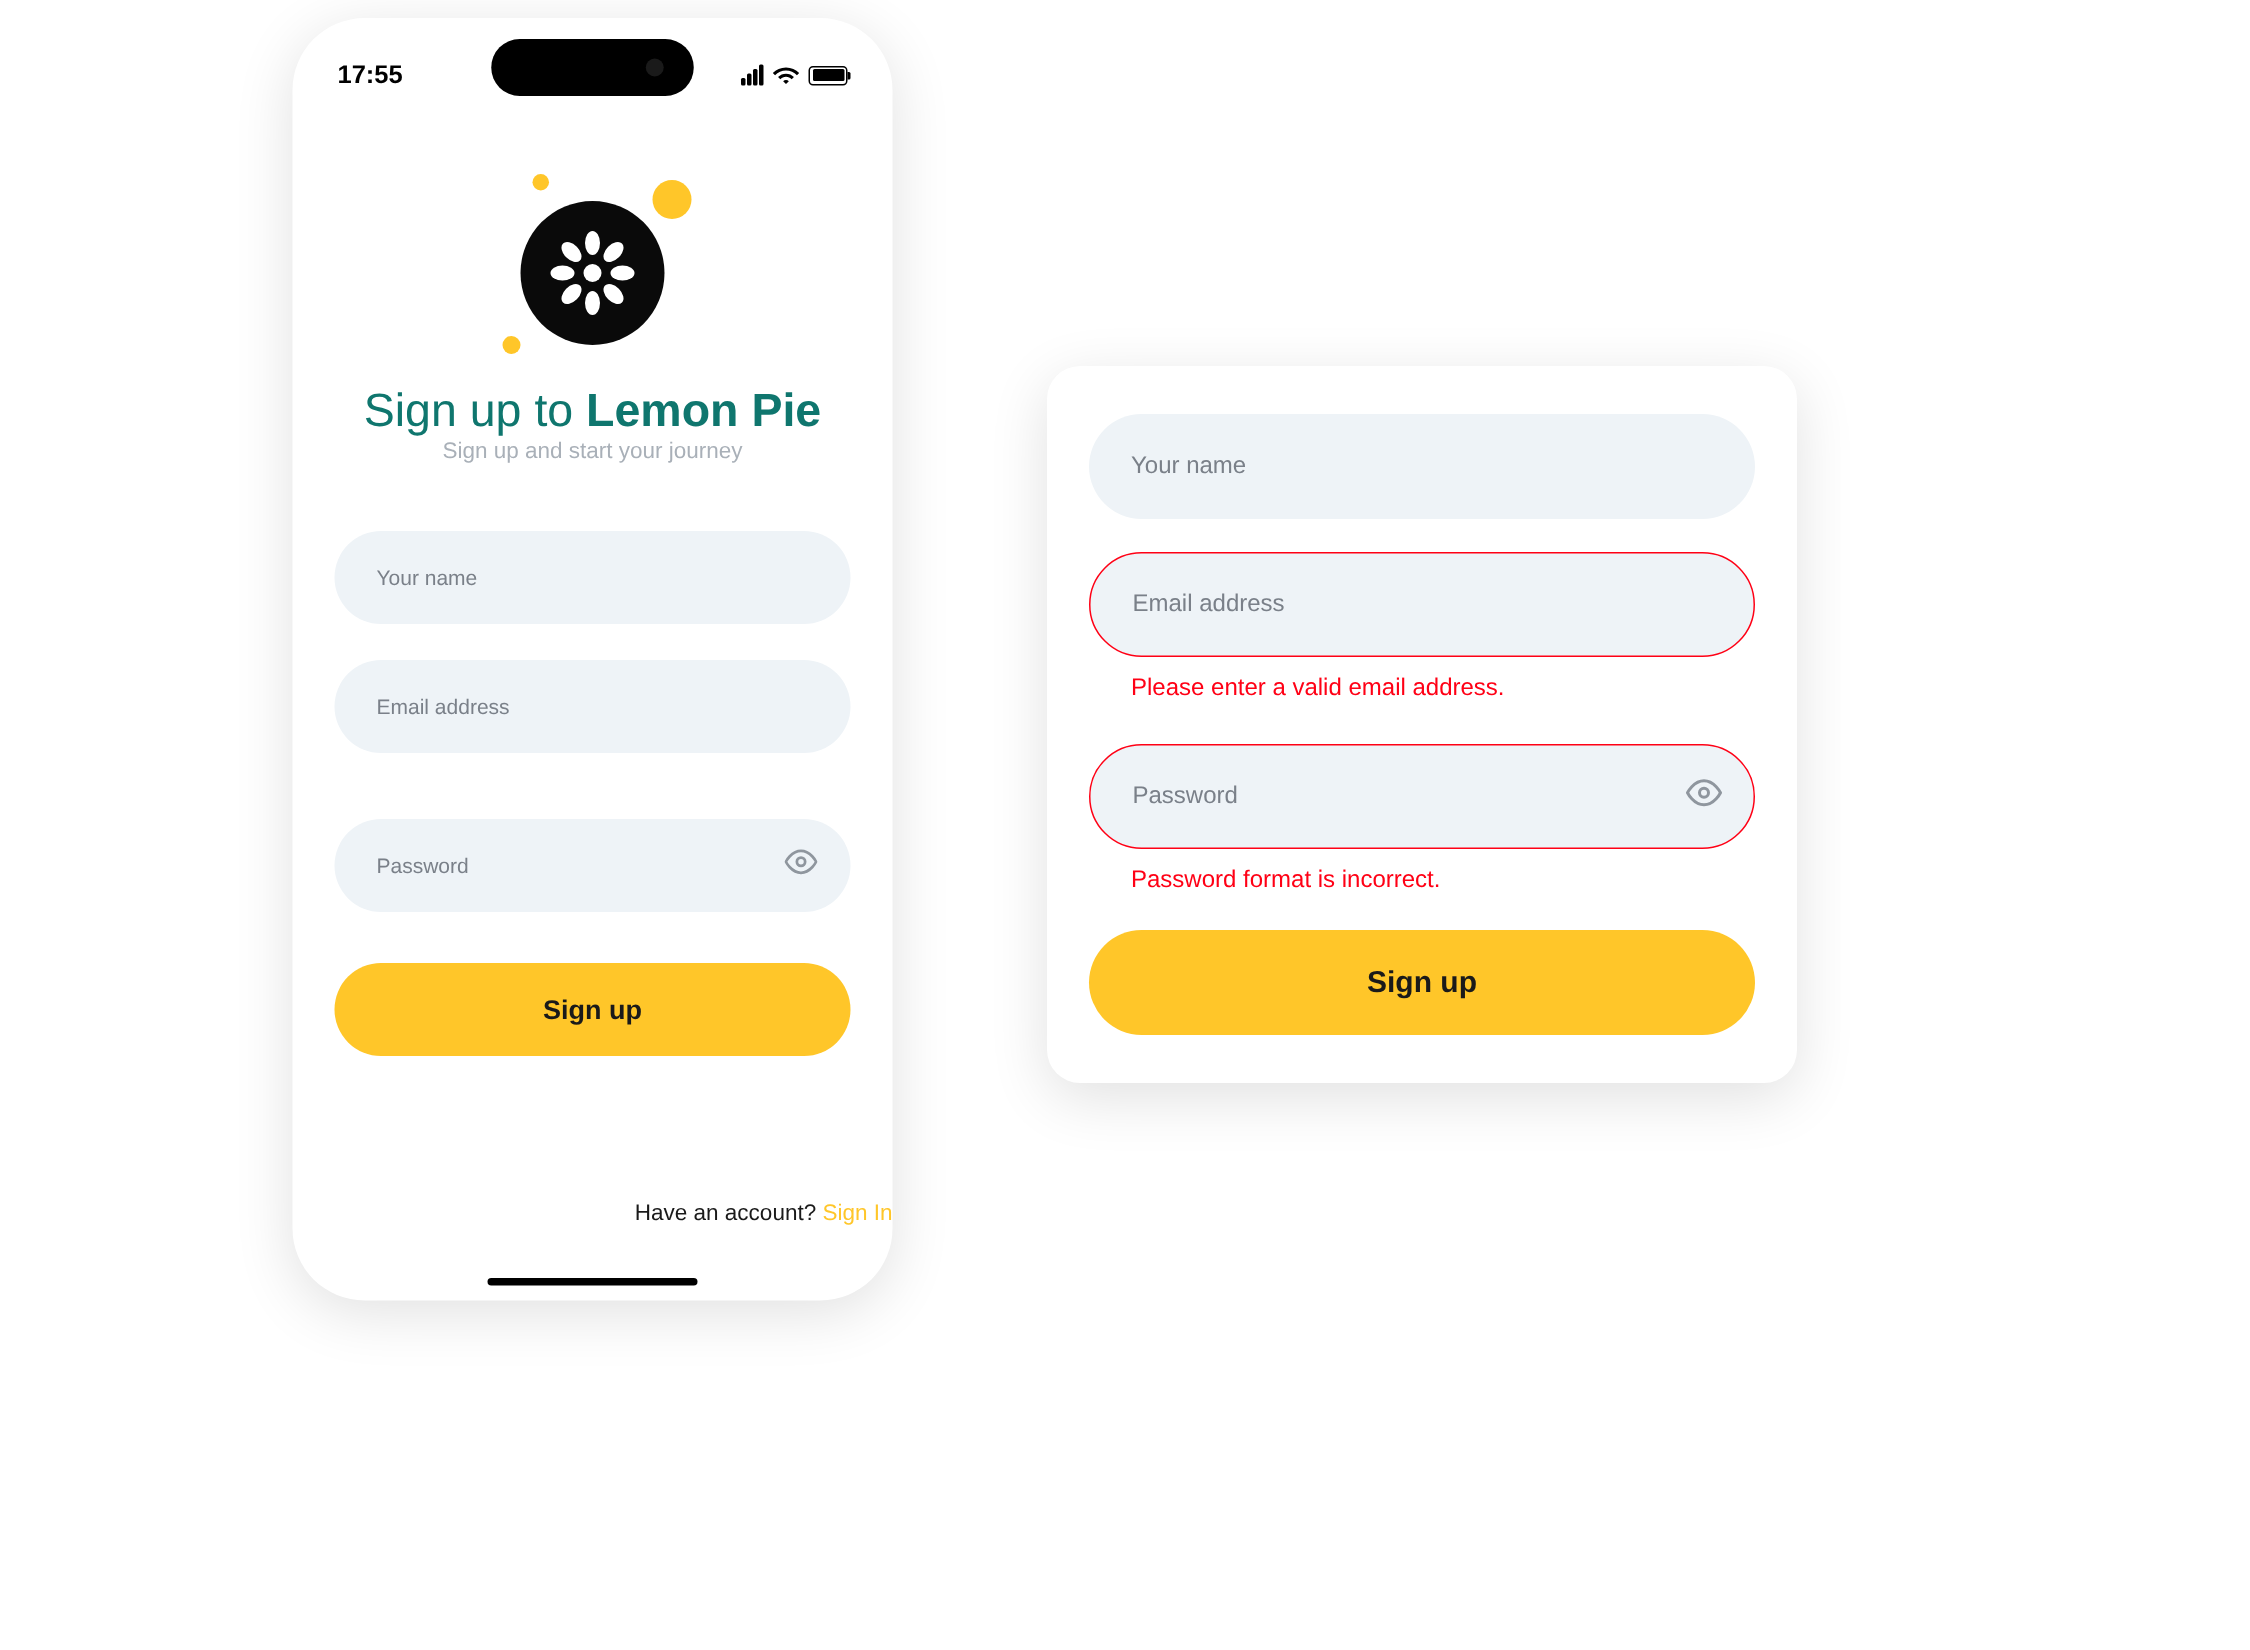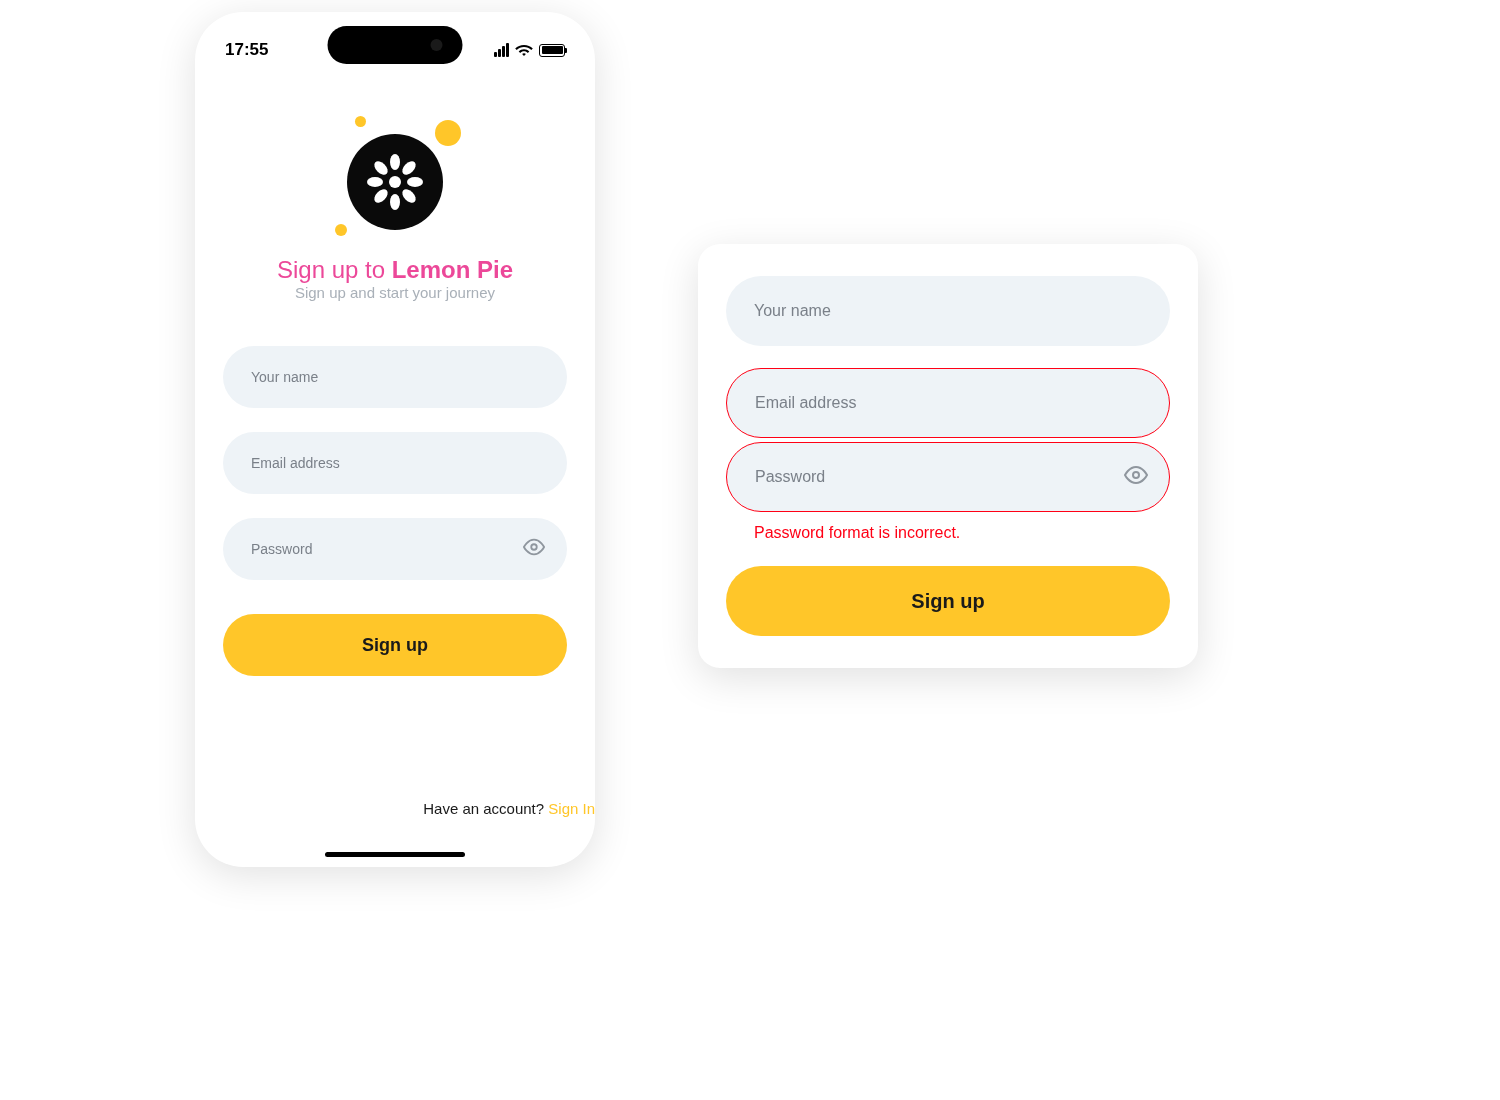--- a/index.html
+++ b/index.html
@@ -170,22 +170,22 @@
       left: 10px;
       bottom: 20px;
       width: 12px;
       height: 12px;
       background: #ffc629;
       border-radius: 50%;
     }
 
     .title {
       margin-top: 0px;
-      font-size: 24px;
-      color: #ec4899;
+      font-size: 31px;
+      color: #0f766e;
       font-weight: 400;
     }
 
     .title strong {
       font-weight: 700;
     }
 
     .subtitle {
       margin-top: 0;
       font-size: 15px;
@@ -215,20 +215,21 @@
       position: relative;
     }
 
     .input-field::placeholder {
       color: #7a8089;
       font-size: 14px;
     }
 
     .password-wrapper {
       position: relative;
+      margin-top: 20px;
     }
 
     .eye-icon {
       position: absolute;
       right: 22px;
       top: 50%;
       transform: translateY(-50%);
       cursor: pointer;
     }
 
@@ -394,20 +395,21 @@
 </div>
 
 <div class="error-card">
 
   <div class="field-group">
     <input class="input-field" placeholder="Your name" style="">
   </div>
 
   <div class="field-group tight">
     <input class="input-field error-input" placeholder="Email address" style="">
+    <div class="error-text">Please enter a valid email address.</div>
   </div>
 
   <div class="field-group tight">
     <div class="password-wrapper">
       <input class="input-field error-input" type="password" placeholder="Password" style="">
       <span class="eye-icon">
         <svg width="24" height="24" viewBox="0 0 24 24" fill="none" stroke="#8f969e" stroke-width="2">
           <path d="M1 12s4-8 11-8 11 8 11 8-4 8-11 8-11-8-11-8z"></path>
           <circle cx="12" cy="12" r="3"></circle>
         </svg>

